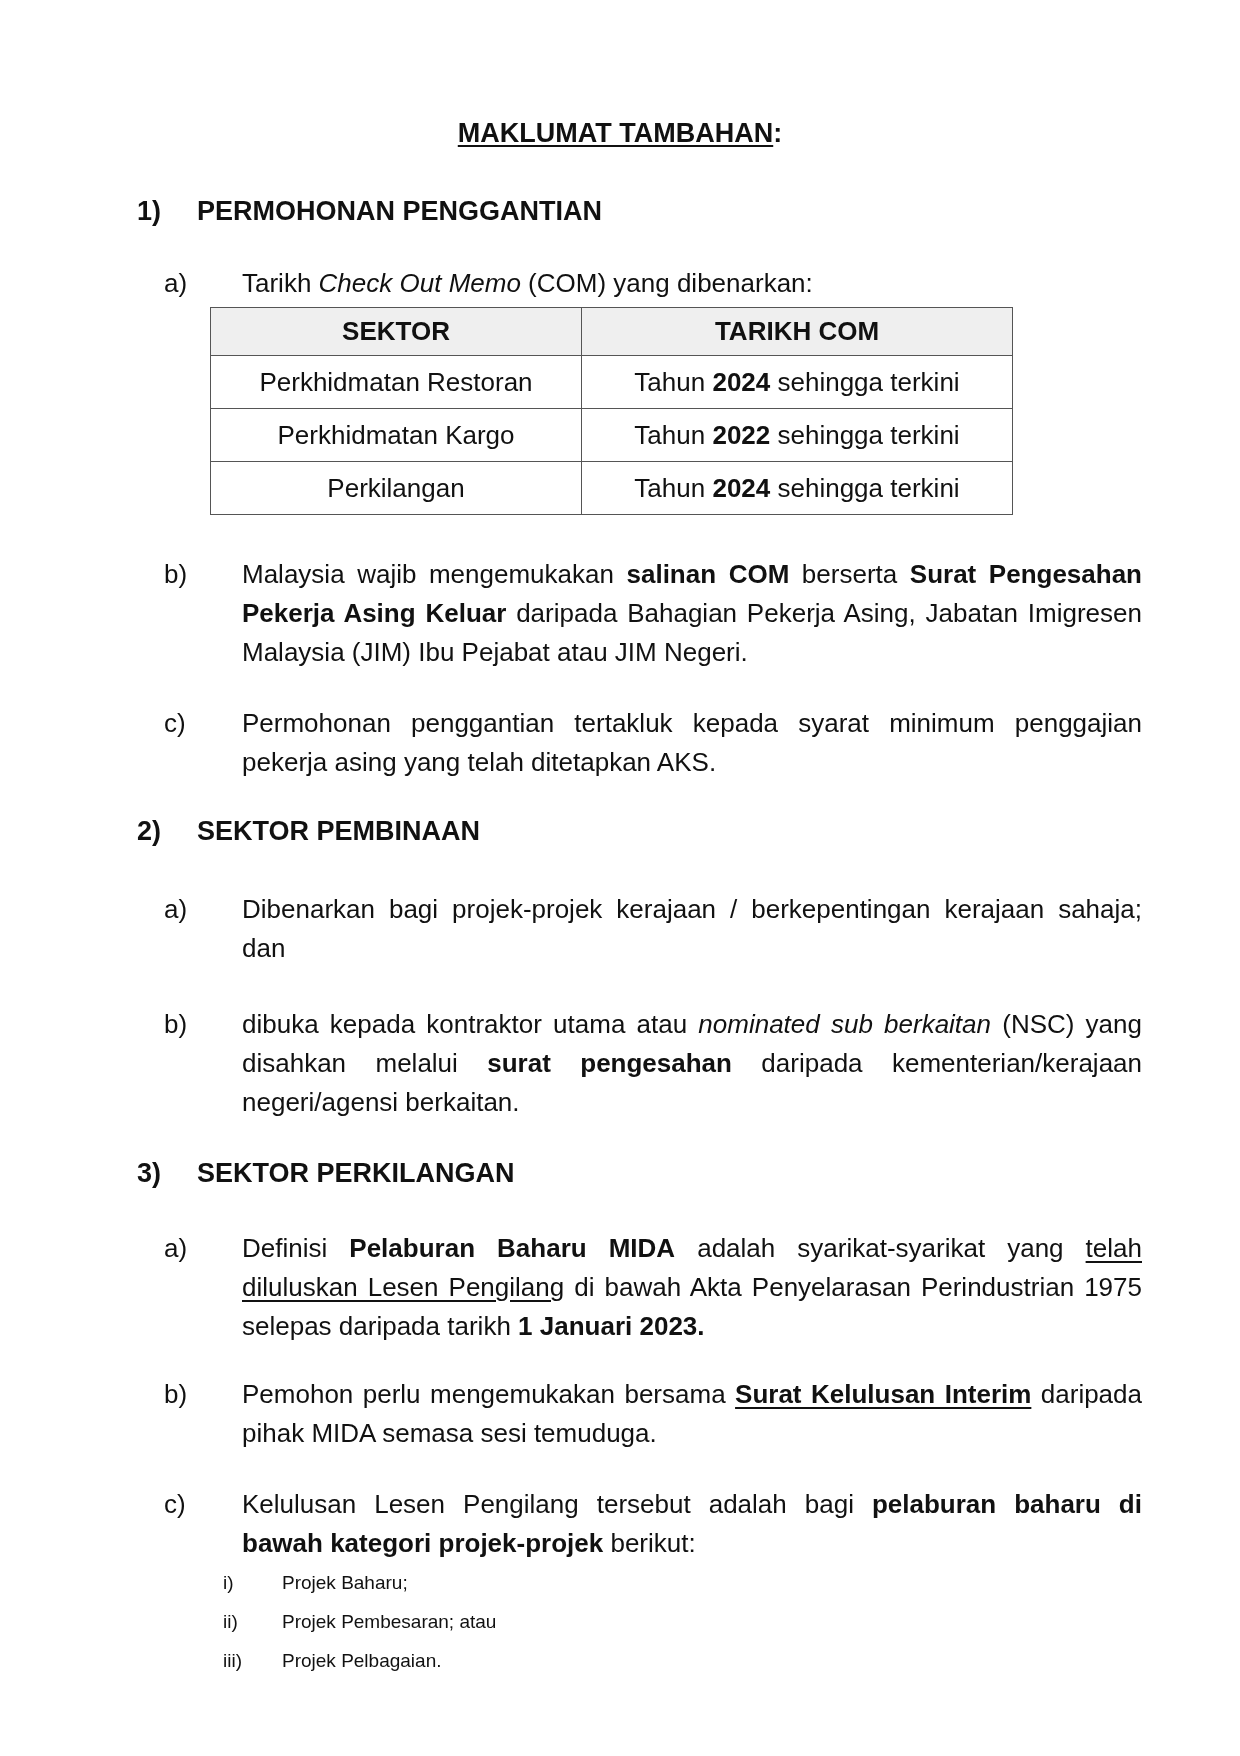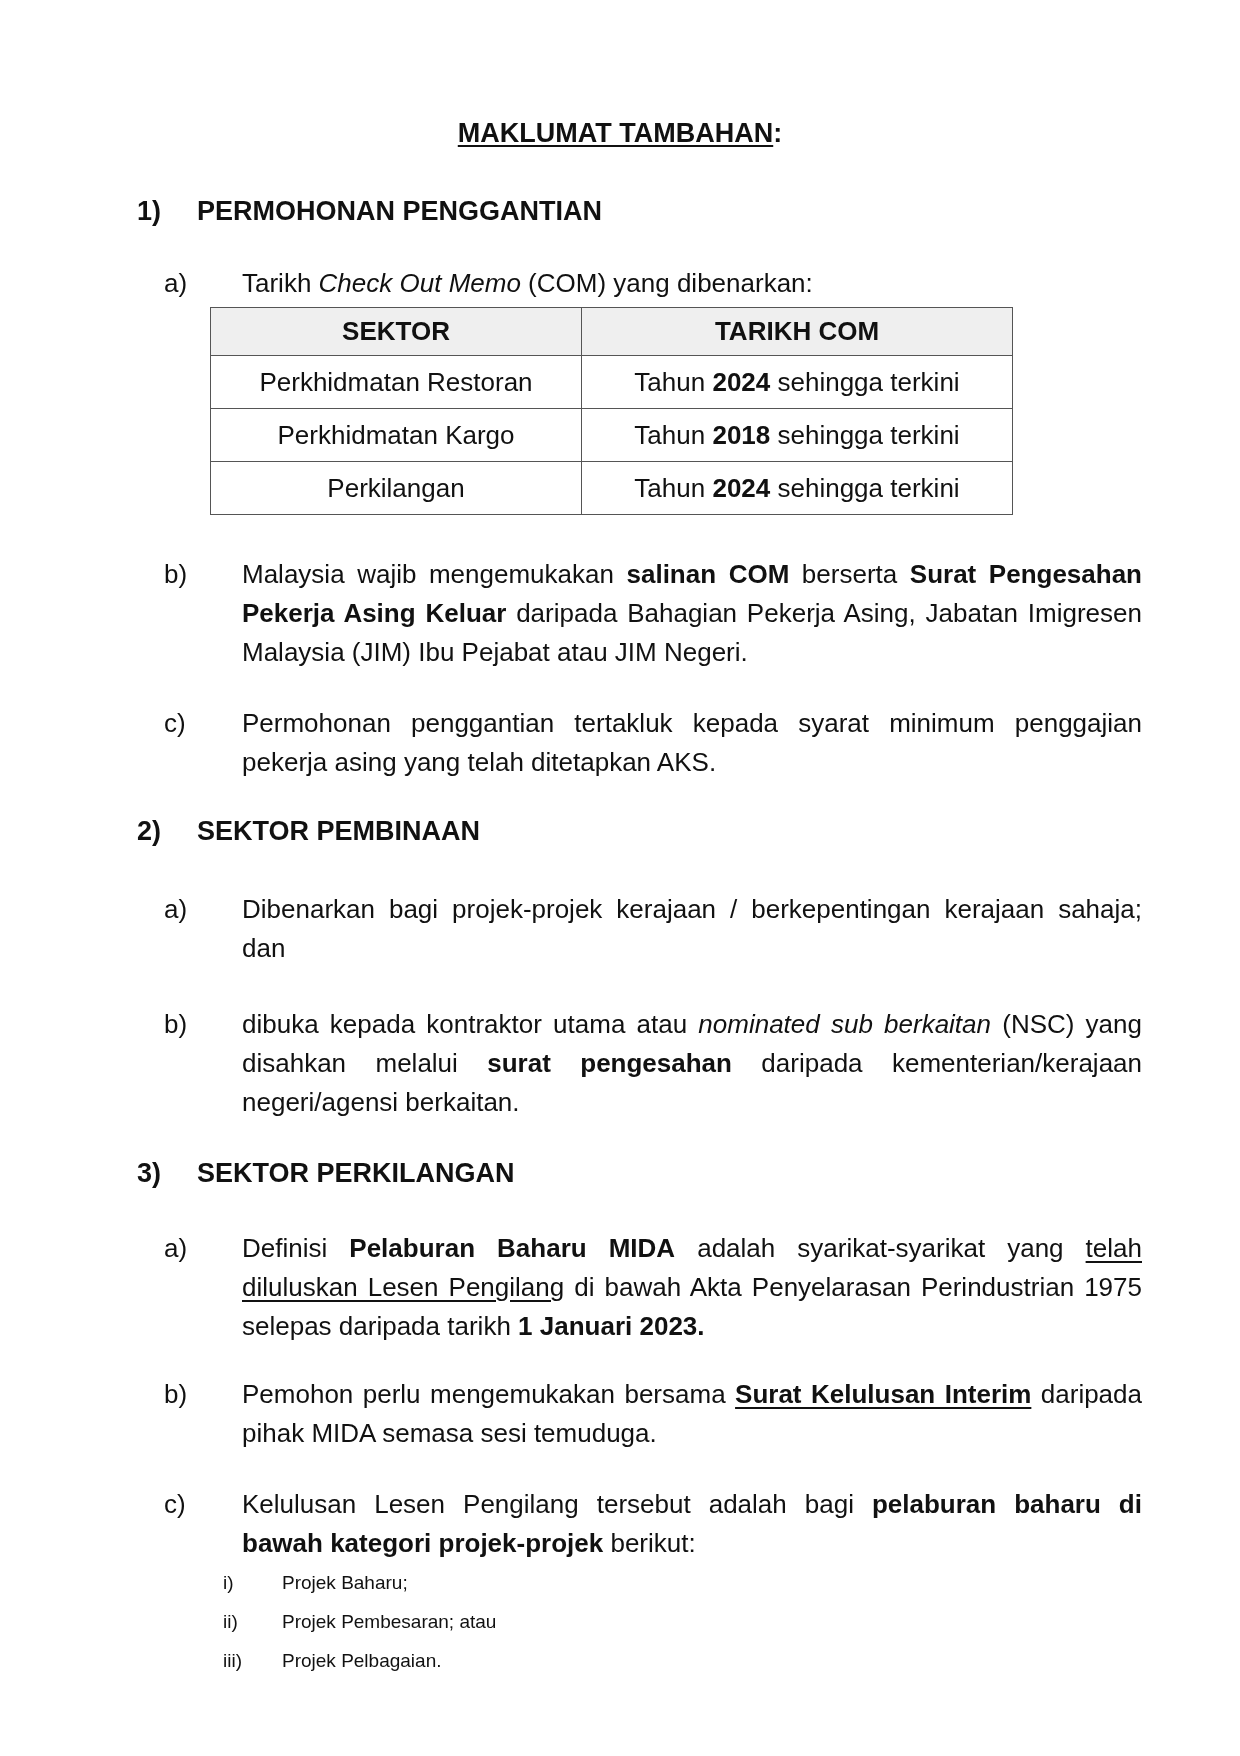--- a/index.html
+++ b/index.html
@@ -48,21 +48,21 @@
         <th>TARIKH COM</th>
       </tr>
     </thead>
     <tbody>
       <tr>
         <td>Perkhidmatan Restoran</td>
         <td><span>Tahun </span><b>2024</b><span> sehingga terkini</span></td>
       </tr>
       <tr>
         <td>Perkhidmatan Kargo</td>
-        <td><span>Tahun </span><b>2018</b><span> sehingga terkini</span></td>
+        <td><span>Tahun </span><b>2022</b><span> sehingga terkini</span></td>
       </tr>
       <tr>
         <td>Perkilangan</td>
         <td><span>Tahun </span><b>2024</b><span> sehingga terkini</span></td>
       </tr>
     </tbody>
   </table>
 
   <div class="item" style="top:555px">
     <span class="lbl">b)</span>

